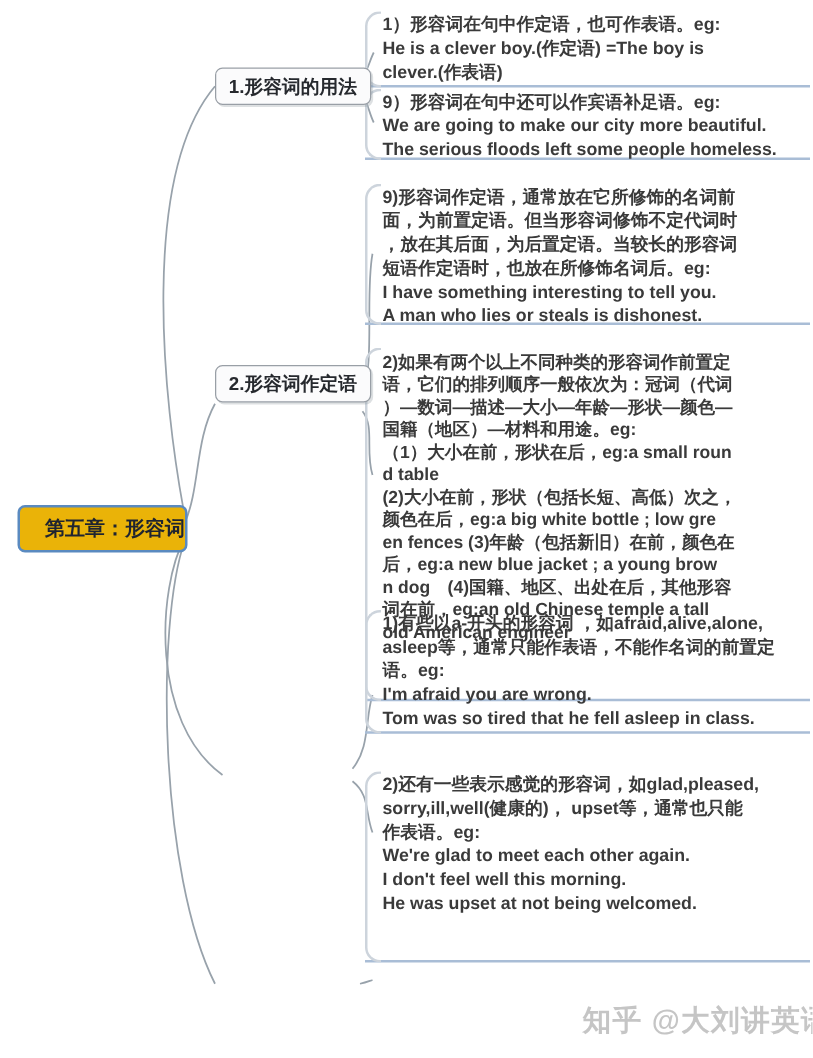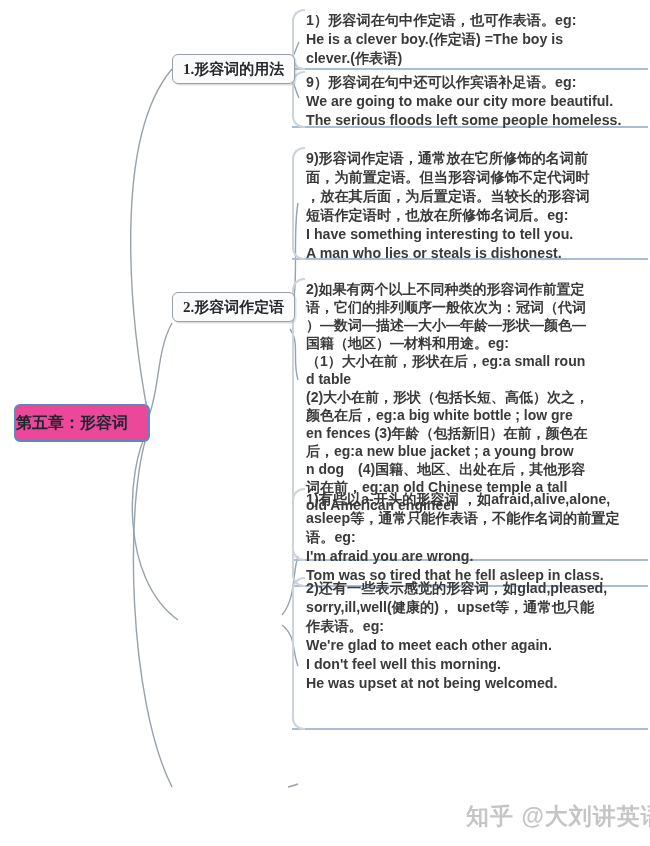--- a/index.html
+++ b/index.html
@@ -7,27 +7,27 @@
     width:650px; height:846px;
     background:#ffffff;
     font-family:"Liberation Sans","DejaVu Sans",sans-serif;
     position:relative; overflow:hidden;
   }
   .canvas { position:absolute; left:0; top:0; width:650px; height:846px; }
   svg.connectors { position:absolute; left:0; top:0; z-index:1; }
 
   .node {
     position:absolute; z-index:3;
-    display:flex; align-items:center; justify-content:flex-start;
+    display:flex; align-items:center; justify-content:flex-end;
     font-weight:bold; box-sizing:border-box;
-    border-radius:6px; white-space:nowrap;font-family:Liberation Serif, serif;
+    border-radius:6px; white-space:nowrap;
   }
   .root-node {
     left:14px; top:404px; width:136px; height:38px;
-    background:#ec4899; border:2px solid #5a8ac0;
+    background:#eab308; border:2px solid #5a8ac0;
     font-size:16px; color:#1f2430;
   }
   .branch-node {
     background:#fbfbfc; border:1.6px solid #999fa6;
     font-size:15px; color:#26292e;
     height:30px; padding:0 10px;
     box-shadow:1.5px 1.5px 0 rgba(120,130,140,0.25);
   }
   #node-1 { left:172px; top:54px;  }
   #node-2 { left:172px; top:292px; }
@@ -50,21 +50,21 @@
     font-size:14.2px; line-height:19px; font-weight:bold;
     color:#3a3a3a;
   }
   .tight .block-text { line-height:18px; font-size:14px; }
 
   #block-1a { top:8px;   height:62px; }
   #block-1b { top:70px;  height:58px; }
   #block-2a { top:146px; height:114px; }
   #block-2b { top:260px; height:284px;margin-top:17px; }
   #block-3a { top:487px; height:100px; }
-  #block-3b { top:576px; height:154px; }
+  #block-3b { top:616px; height:154px; }
   #block-4a { top:734px; height:100px; }
 
   .watermark {
     position:absolute; z-index:4;
     left:466px; top:801px;
     font-size:23px; font-weight:bold;
     color:#8d8d8d; opacity:0.5; letter-spacing:1px;
     white-space:nowrap;
   }
 </style>

